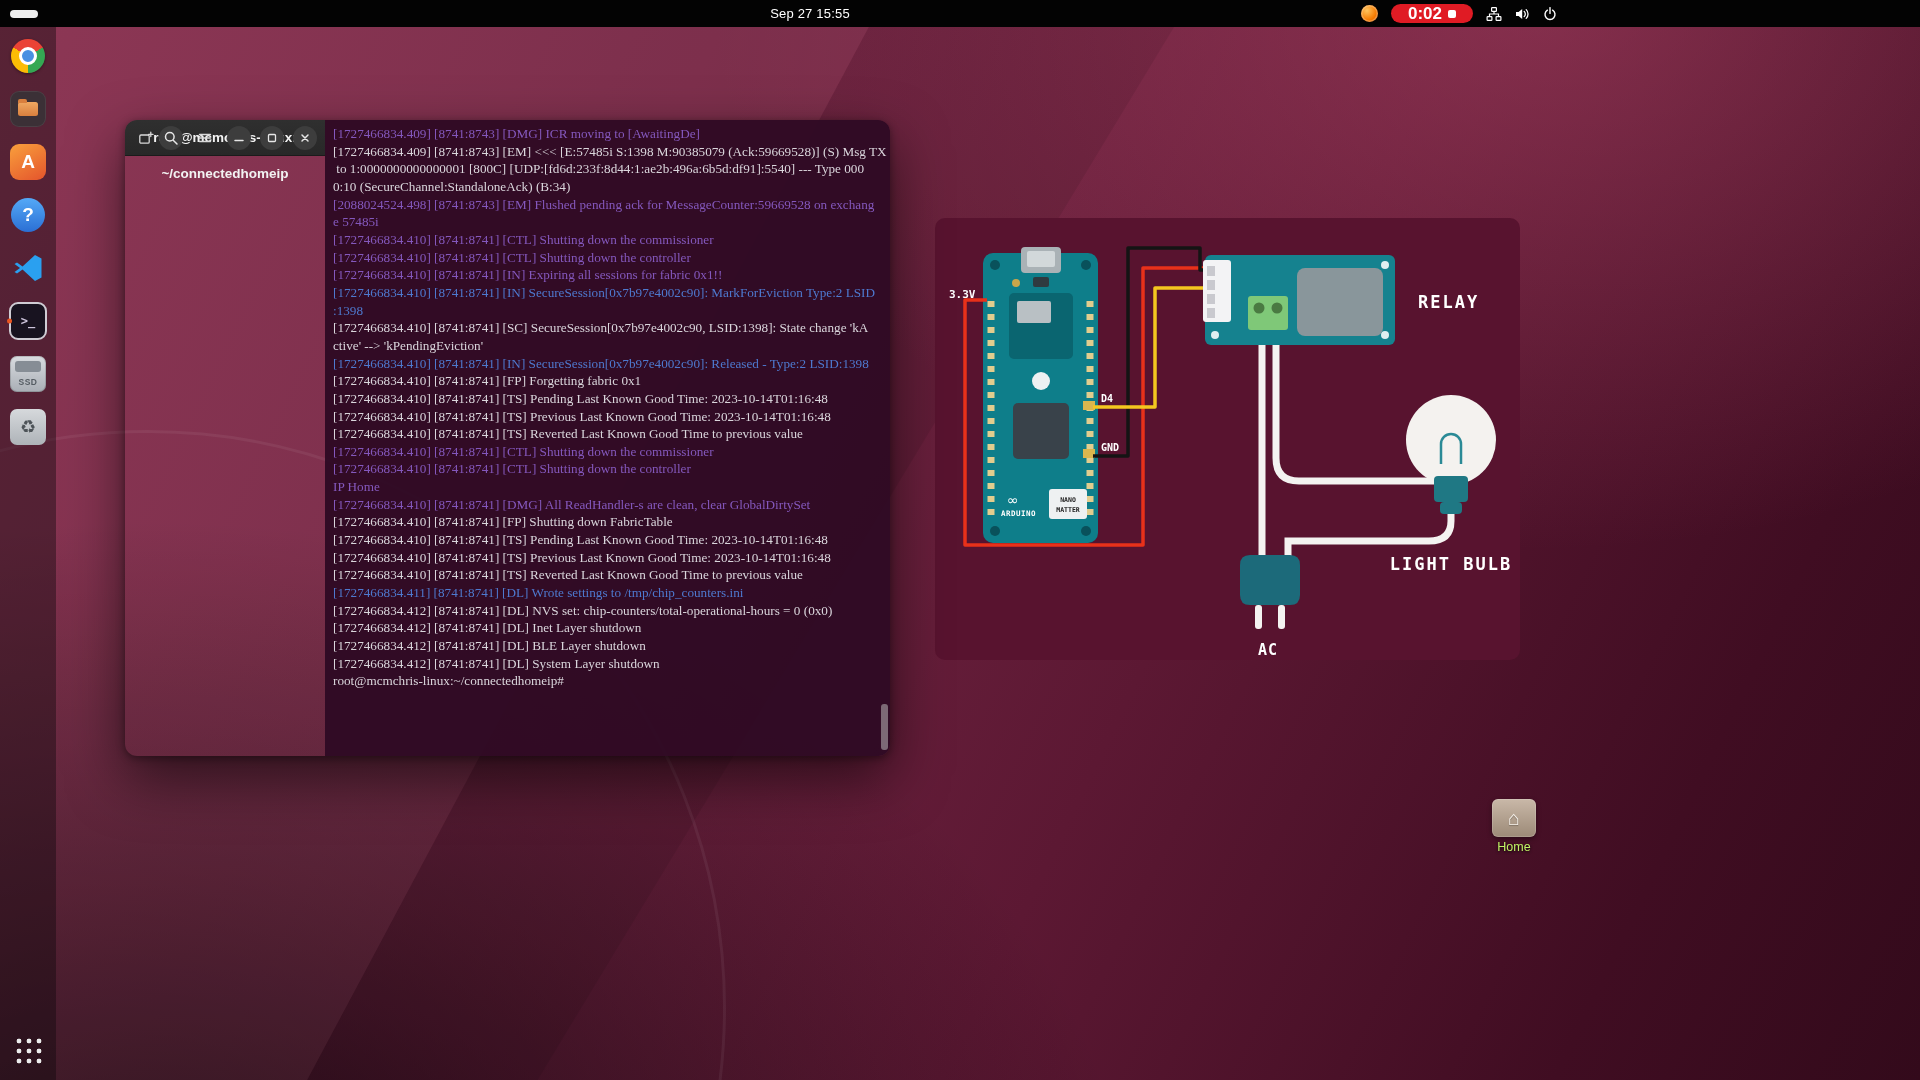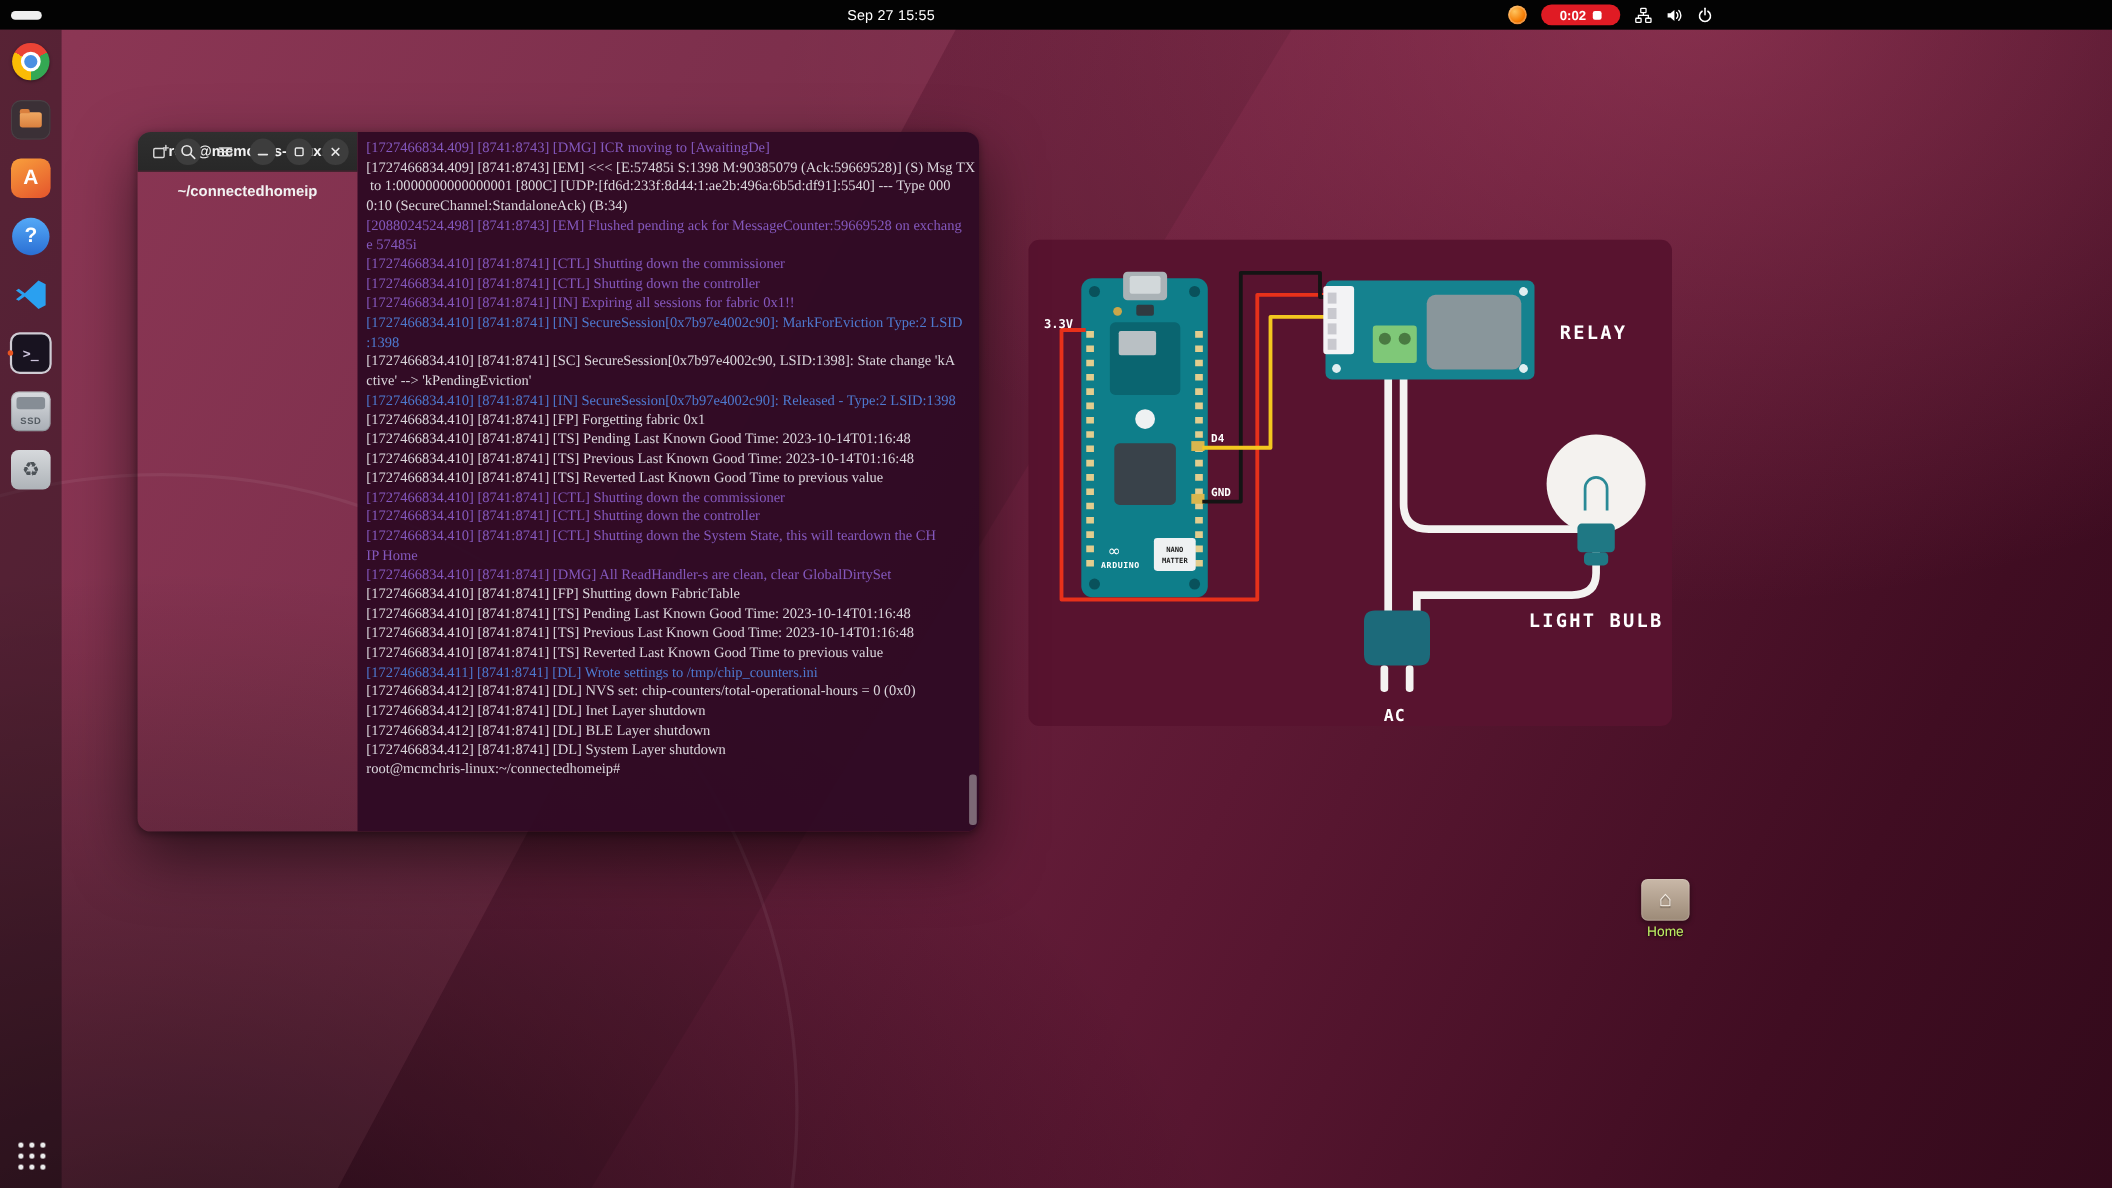--- a/index.html
+++ b/index.html
@@ -13,21 +13,21 @@
   .wp-diag{position:absolute;inset:0;clip-path:polygon(0% 0%,46% 0%,16% 100%,0% 100%);background:rgba(255,190,205,.05)}
   .wp-diag2{position:absolute;inset:0;clip-path:polygon(46% 0%,62% 0%,28% 100%,16% 100%);background:rgba(0,0,0,.08)}
   .wp-ring{position:absolute;width:1150px;height:1150px;border-radius:50%;border:3px solid rgba(255,255,255,.06);left:-430px;top:430px}
 
   
   .topbar{position:absolute;left:0;top:0;width:1920px;height:27px;background:#030303;color:#fff;z-index:50}
   .ws-pill{position:absolute;left:10px;top:10px;width:28px;height:8px;border-radius:4px;background:#efefef}
   .clock{position:absolute;left:810px;top:0;transform:translateX(-50%);line-height:27px;font-size:13px;font-weight:400;letter-spacing:.2px}
   .tray{position:absolute;right:362px;top:0;height:27px;display:flex;align-items:center;gap:13px}
   .tray-app{width:17px;height:17px;border-radius:50%;background:radial-gradient(circle at 35% 32%,#ffc45e 0%,#f57900 60%,#cf5f00 100%);box-shadow:inset 0 0 0 1.5px rgba(255,255,255,.25)}
-  .rec-pill{display:flex;align-items:center;gap:6px;background:#e01b24;border-radius:10px;height:19px;padding:0 17px;font-size:12px;font-weight:700;color:#fff}
+  .rec-pill{display:flex;align-items:center;gap:6px;background:#e01b24;border-radius:10px;height:19px;padding:0 17px;font-size:17px;font-weight:700;color:#fff}
   .stop-sq{width:8px;height:8px;border-radius:2px;background:#fff;display:inline-block}
   .tray-icons{display:flex;align-items:center;gap:12px}
   .tray-icons svg{display:block}
 
   
   .dock{position:absolute;left:0;top:27px;bottom:0;width:56px;background:rgba(14,7,13,.42);display:flex;flex-direction:column;align-items:center;padding:7px 0 8px;gap:9px;z-index:40;box-sizing:border-box}
   .dock-item{width:44px;height:44px;display:flex;align-items:center;justify-content:center;position:relative;border-radius:10px}
   .dock-spacer{flex:1}
   .run-dot{position:absolute;left:1px;top:50%;transform:translateY(-50%);width:5px;height:5px;border-radius:50%;background:#e95420}
   .icon-chrome{width:34px;height:34px;border-radius:50%;background:conic-gradient(from 300deg,#ea4335 0deg 120deg,#34a853 120deg 240deg,#fbbc05 240deg 360deg);position:relative;box-shadow:0 1px 3px rgba(0,0,0,.4)}
@@ -253,21 +253,20 @@
       <div class="trow c-fg">[1727466834.410] [8741:8741] [TS] Pending Last Known Good Time: 2023-10-14T01:16:48</div>
 
       <div class="trow c-fg">[1727466834.410] [8741:8741] [TS] Previous Last Known Good Time: 2023-10-14T01:16:48</div>
 
       <div class="trow c-fg">[1727466834.410] [8741:8741] [TS] Reverted Last Known Good Time to previous value</div>
 
       <div class="trow c-purple">[1727466834.410] [8741:8741] [CTL] Shutting down the commissioner</div>
 
       <div class="trow c-purple">[1727466834.410] [8741:8741] [CTL] Shutting down the controller</div>
 
-      <div class="trow c-purple">[1727466834.410] [8741:8741] [CTL] Shutting down the System State, this will teardown the CH</div>
 
       <div class="trow c-purple">IP Home</div>
 
       <div class="trow c-purple">[1727466834.410] [8741:8741] [DMG] All ReadHandler-s are clean, clear GlobalDirtySet</div>
 
       <div class="trow c-fg">[1727466834.410] [8741:8741] [FP] Shutting down FabricTable</div>
 
       <div class="trow c-fg">[1727466834.410] [8741:8741] [TS] Pending Last Known Good Time: 2023-10-14T01:16:48</div>
 
       <div class="trow c-fg">[1727466834.410] [8741:8741] [TS] Previous Last Known Good Time: 2023-10-14T01:16:48</div>

